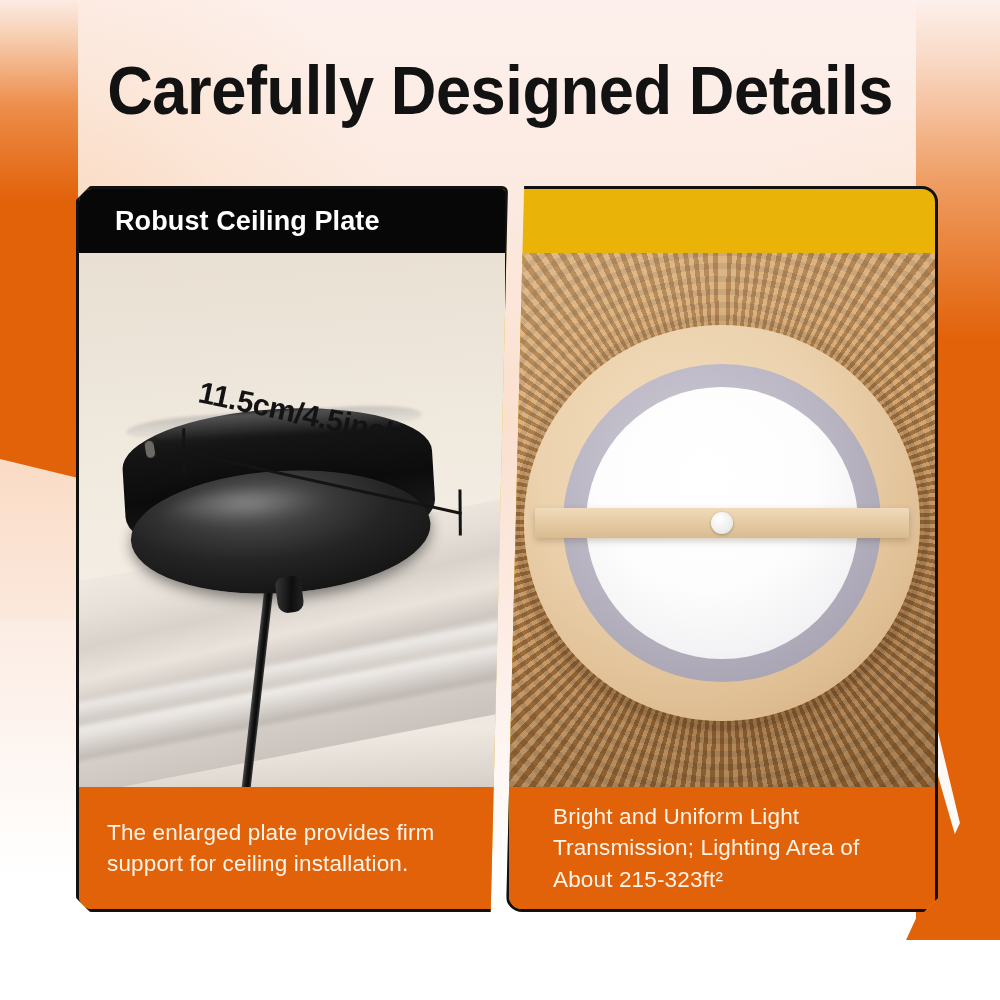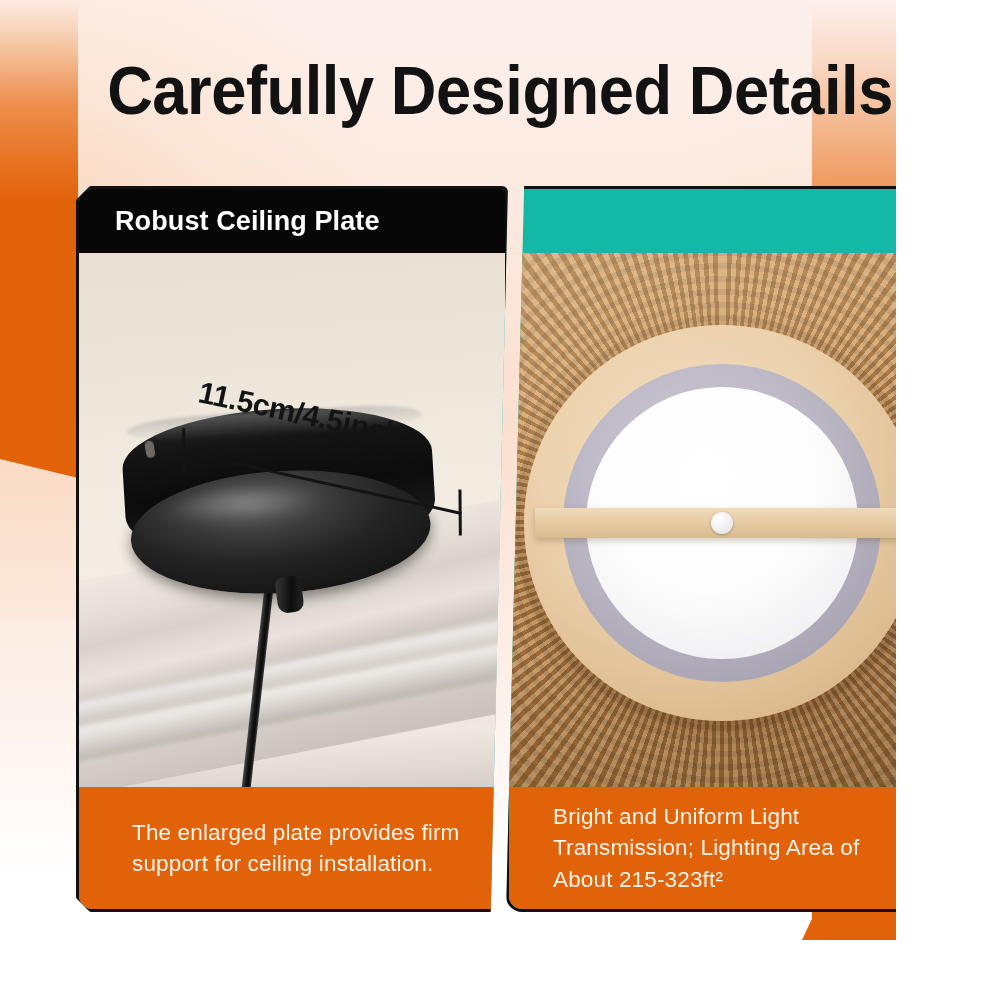--- a/index.html
+++ b/index.html
@@ -7,21 +7,21 @@
   body {
     font-family:"Liberation Sans", sans-serif;
     background:#ffffff;
     overflow:hidden;
     position:relative;
   }
 
   
   #stage {
     position:absolute; inset:0;
-    width:896px; height:1000px;
+    width:1000px; height:1000px;
     overflow:hidden;
     background:#ffffff;
   }
 
   
   .bg-gradient{
     position:absolute; left:0; top:0; width:1000px; height:1000px;
     background:
       linear-gradient(180deg,
         #fdf0ec 0%,
@@ -96,21 +96,21 @@
     transform-origin:center;
     white-space:nowrap;
   }
 
   
   .card{
     position:absolute;
     top:186px;
     width:432px;
     height:726px;
-    background:#14b8a6;
+    background:#eab308;
     border:3px solid #111111;
     overflow:hidden;
   }
   .card-left{
     left:76px;
     border-radius:16px 6px 16px 16px;
     clip-path: polygon(14px 0, 100% 0, 96.0% 100%, 14px 100%, 0 calc(100% - 14px), 0 14px);
   }
   .card-right{
     left:506px;
@@ -146,21 +146,21 @@
     z-index:6;
     display:flex; align-items:center;
   }
   .card-footer-text{
     color:#fdf4ea;
     font-size:22.5px;
     line-height:31.5px;
     font-weight:400;
     letter-spacing:0.15px;
   }
-  .card-left .card-footer-text{ padding-left:28px; padding-right:24px;margin-left:25px; }
+  .card-left .card-footer-text{ padding-left:28px; padding-right:24px; }
   .card-right .card-footer-text{ padding-left:44px; padding-right:16px; }
 
   
   .ph1{
     position:absolute; inset:0;
     background:
       linear-gradient(176deg,
         #e9e0d3 0%,
         #ece4d8 18%,
         #f0e9de 34%,

